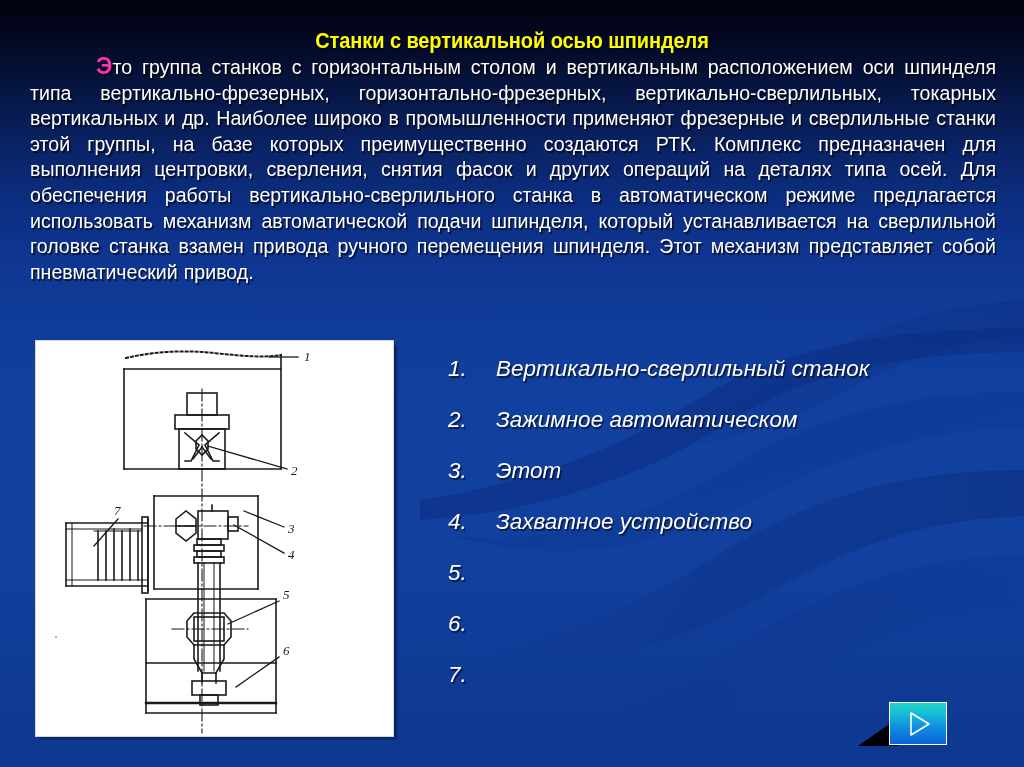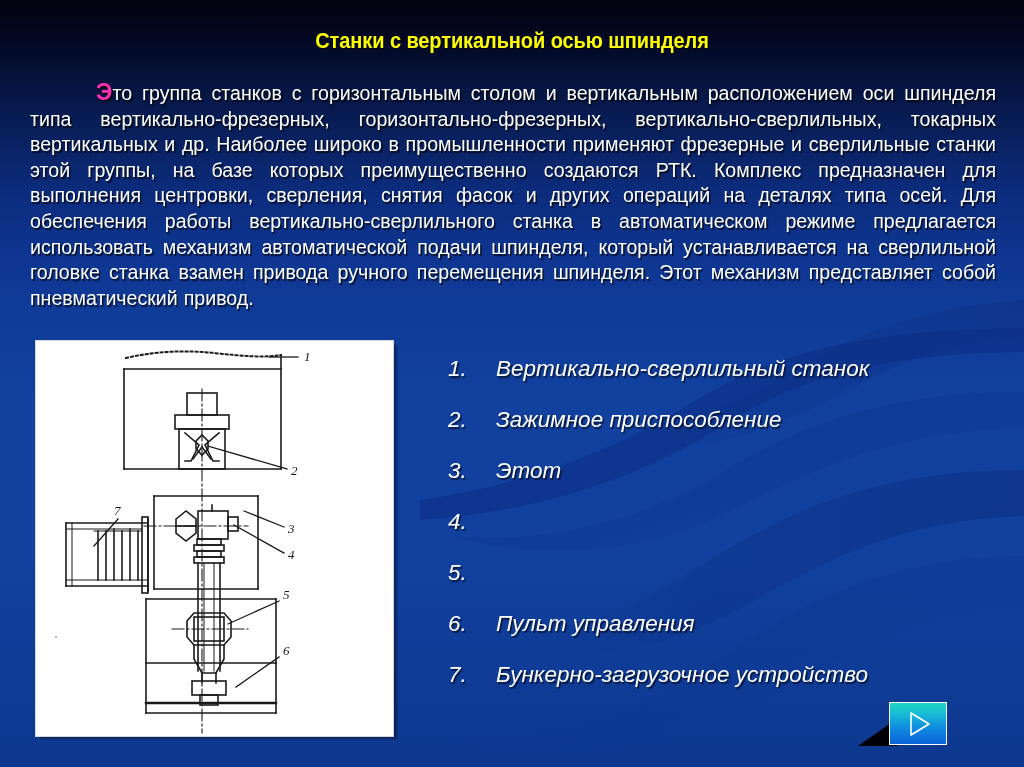--- a/index.html
+++ b/index.html
@@ -39,21 +39,21 @@
     font-weight:bold;
     letter-spacing:-0.1px;
     transform:scaleX(0.93);
     font-family:"Liberation Sans",sans-serif;
     text-shadow:1px 1px 0 rgba(0,0,0,.55);
     white-space:nowrap;
   }
 
   
   .body-text{
-    position:absolute;left:30px;top:80px;width:966px;
+    position:absolute;left:30px;top:54px;width:966px;
     color:#ffffff;
     font-size:19.6px;
     line-height:25.6px;
     text-align:justify;
     text-indent:66px;
     font-family:"Liberation Sans",sans-serif;
     text-shadow:1.5px 1.5px 1px rgba(0,0,0,.75);
     word-spacing:0.5px;
   }
   .body-text .drop{
@@ -260,39 +260,38 @@
     </svg>
   </div>
 
   <div class="list">
     <div class="list-item">
       <span class="list-num">1.</span>
       <span class="list-label">Вертикально-сверлильный станок</span>
     </div>
     <div class="list-item">
       <span class="list-num">2.</span>
-      <span class="list-label">Зажимное приспособление</span>
+      <span class="list-label">Зажимное автоматическом</span>
     </div>
     <div class="list-item">
       <span class="list-num">3.</span>
       <span class="list-label">Этот</span>
     </div>
     <div class="list-item">
       <span class="list-num">4.</span>
+      <span class="list-label">Захватное устройство</span>
     </div>
     <div class="list-item">
       <span class="list-num">5.</span>
     </div>
     <div class="list-item">
       <span class="list-num">6.</span>
-      <span class="list-label">Пульт управления</span>
     </div>
     <div class="list-item">
       <span class="list-num">7.</span>
-      <span class="list-label">Бункерно-загрузочное устройство</span>
     </div>
   </div>
 
   <div class="nav-shadow"></div>
   <div class="nav-btn">
     <svg width="30" height="30" viewBox="0 0 30 30" xmlns="http://www.w3.org/2000/svg">
       <polygon points="8,4 26,15 8,26" fill="none" stroke="#ffffff" stroke-width="1.6" stroke-linejoin="round"></polygon>
     </svg>
   </div>
 

